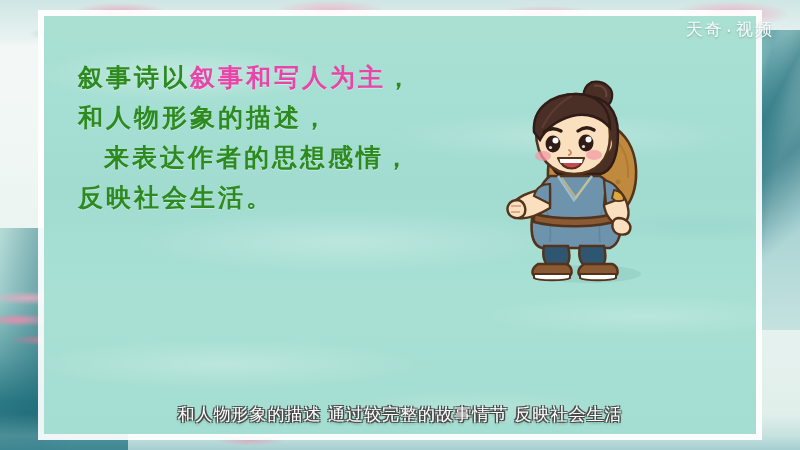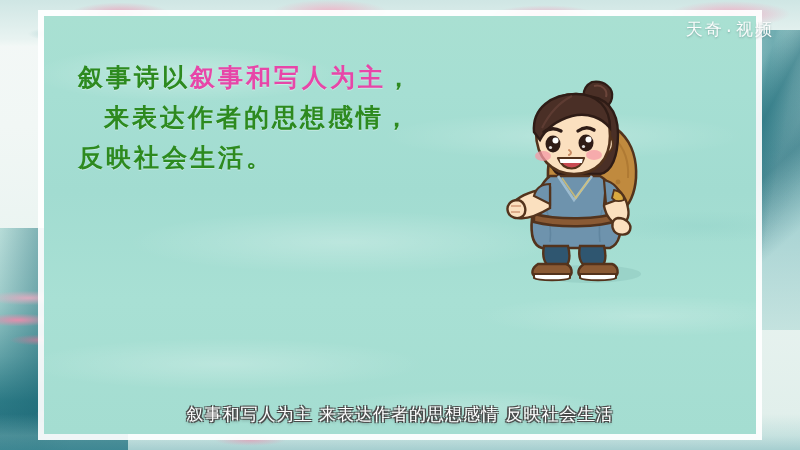--- a/index.html
+++ b/index.html
@@ -156,20 +156,21 @@
   <div class="bg-leaves-right"></div>
   <div class="bg-pond-left"></div>
   <div class="bg-pond-bottom"></div>
 
   <div class="card">
     <div class="card-texture"></div>
   </div>
 
   <div class="poem">
     <div class="poem-line"><span>叙事诗以</span><span class="hl">叙事和写人为主</span><span>，</span></div>
+    <div class="poem-line">和人物形象的描述，</div>
     <div class="poem-line indent">来表达作者的思想感情，</div>
     <div class="poem-line">反映社会生活。</div>
   </div>
 
   <div class="character">
     <svg width="170" height="208" viewBox="0 0 170 208" xmlns="http://www.w3.org/2000/svg">
 
       <ellipse cx="83" cy="196" rx="52" ry="9" fill="#8fc9c0" opacity="0.55"></ellipse>
 
       <g>
@@ -242,15 +243,15 @@
 
       <path d="M32 186 C26 190 24 196 30 199 L62 199 C68 196 66 188 60 186 Z" fill="#8a5a34" stroke="#53331c" stroke-width="2.4"></path>
       <path d="M28 196 L64 196 L64 200 C60 203 32 203 28 200 Z" fill="#ffffff" stroke="#53331c" stroke-width="2"></path>
       <path d="M78 186 C72 190 70 196 76 199 L108 199 C114 196 112 188 106 186 Z" fill="#8a5a34" stroke="#53331c" stroke-width="2.4"></path>
       <path d="M74 196 L110 196 L110 200 C106 203 78 203 74 200 Z" fill="#ffffff" stroke="#53331c" stroke-width="2"></path>
     </svg>
   </div>
 
   <div class="watermark">天奇·视频</div>
 
-  <div class="subtitle">叙事和写人为主 来表达作者的思想感情 反映社会生活</div>
+  <div class="subtitle">和人物形象的描述 通过较完整的故事情节 反映社会生活</div>
 
 </div>
 
 </body></html>

